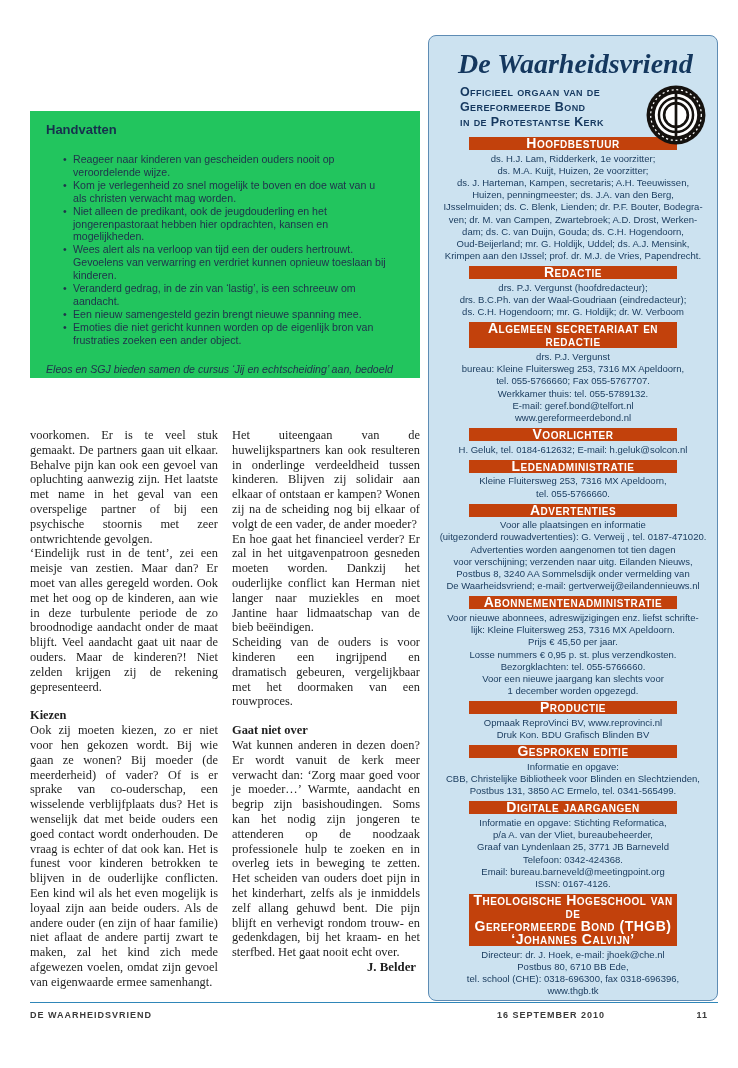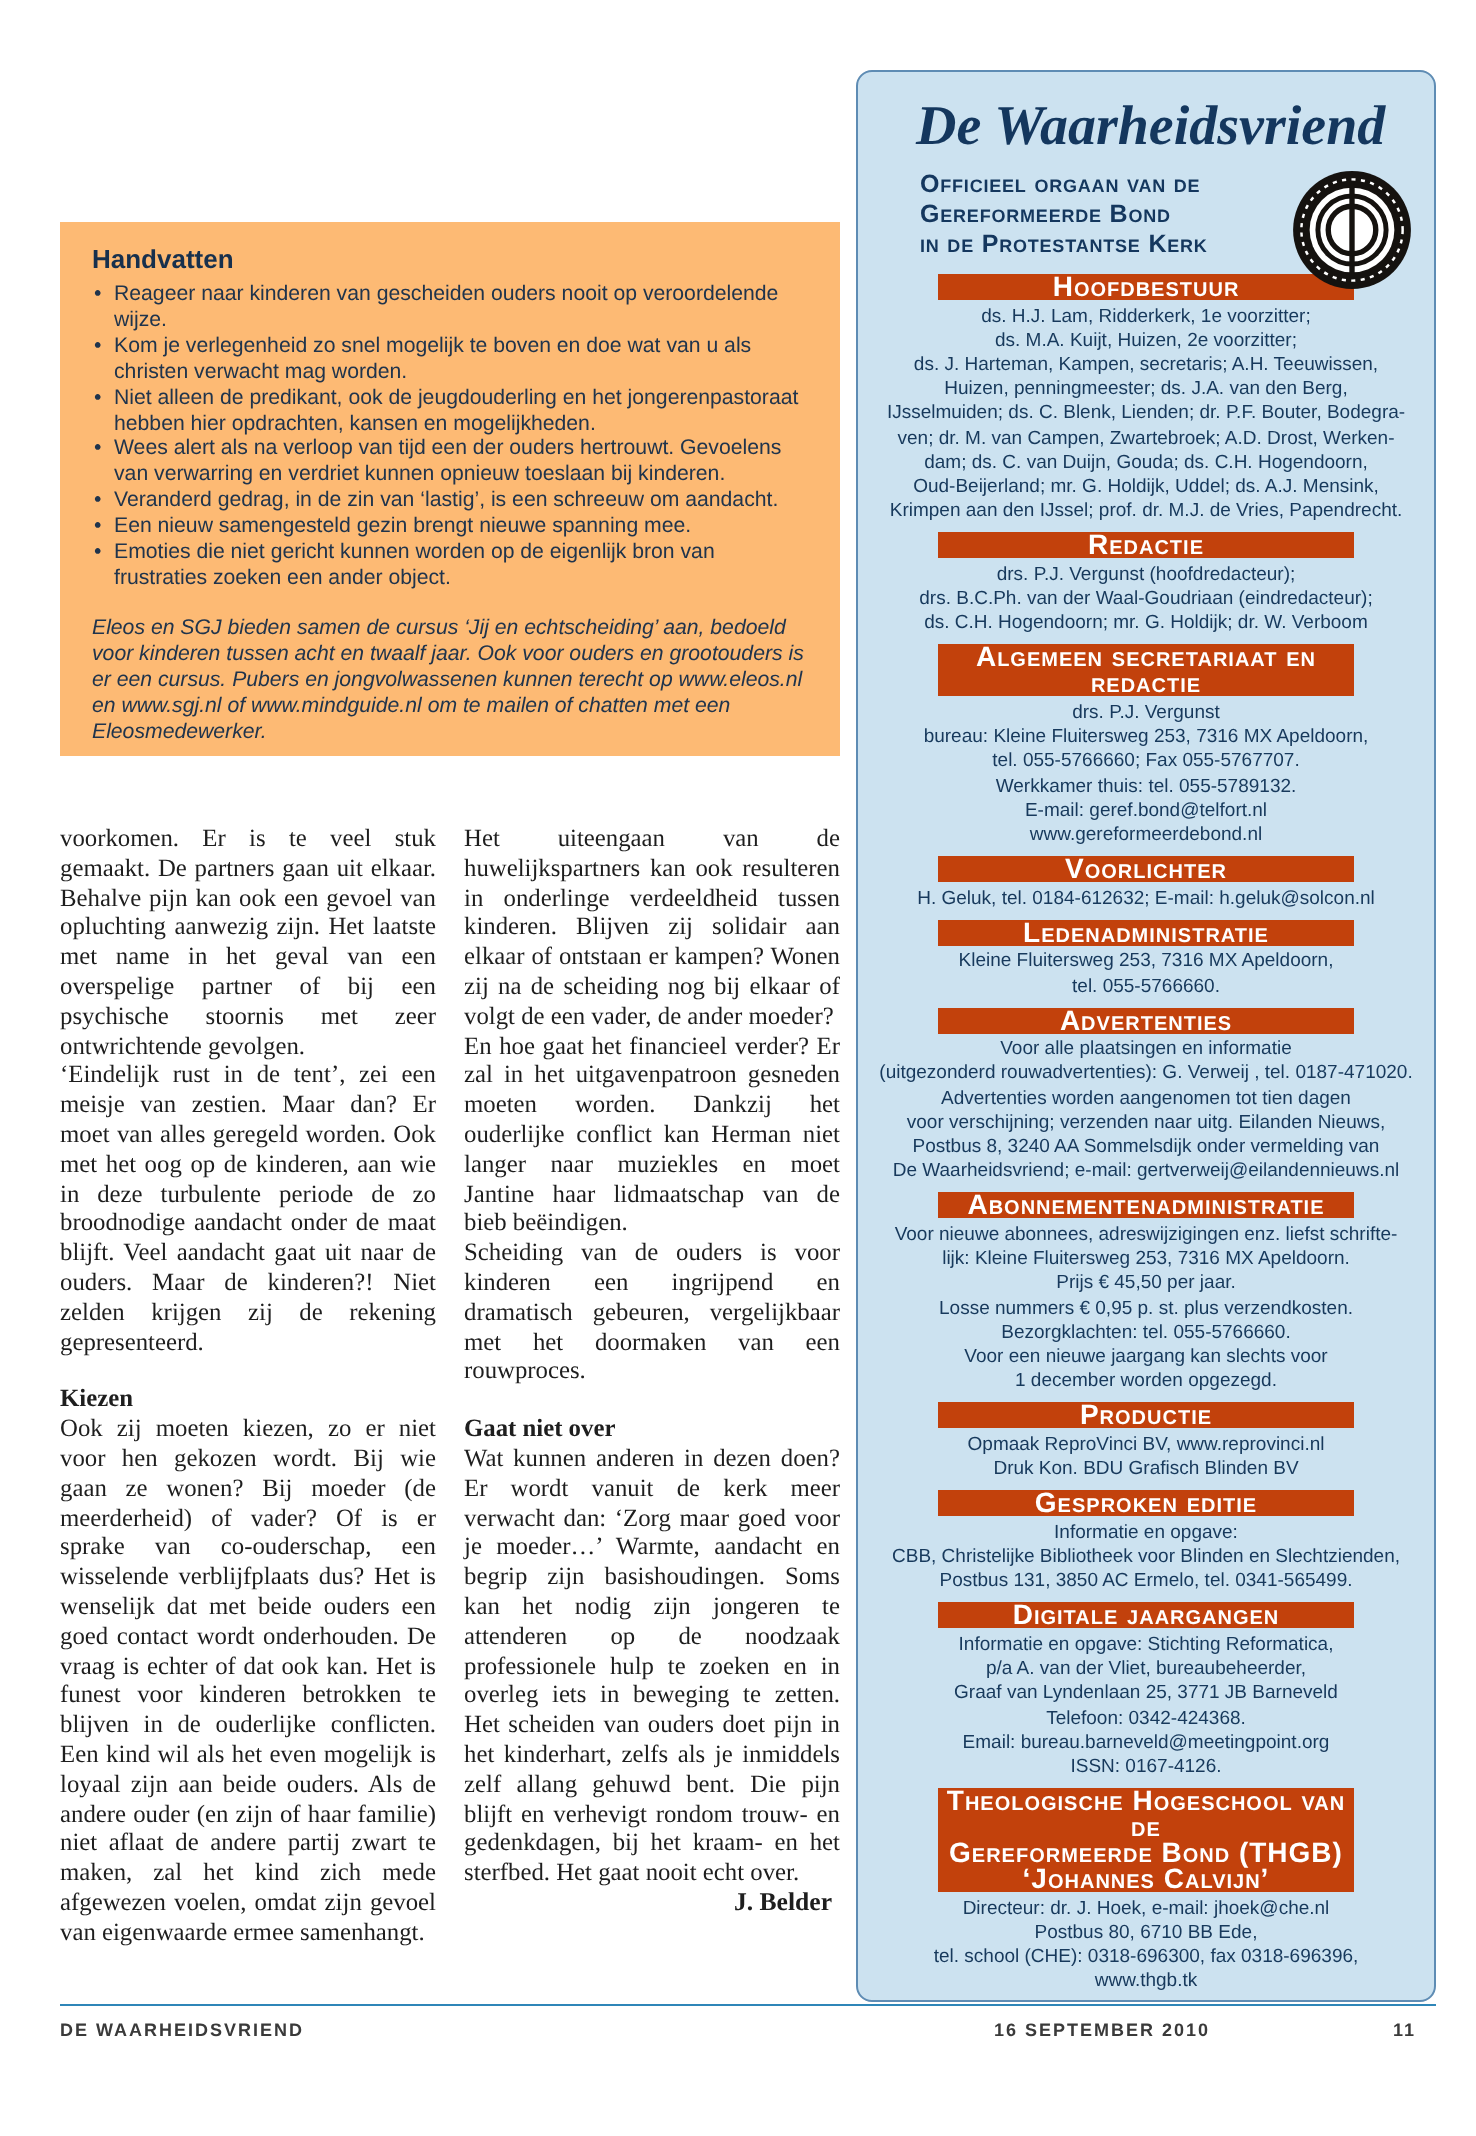--- a/index.html
+++ b/index.html
@@ -3,35 +3,35 @@
 <meta charset="utf-8">
 <style>
   html,body{margin:0;padding:0;}
   body{
     width:738px;height:1068px;position:relative;background:#ffffff;
     font-family:"Liberation Sans", sans-serif;
   }
   
   .handvatten-box{
     position:absolute;left:30px;top:111px;width:390px;height:267px;
-    background:#fdba74;box-sizing:border-box;padding:11px 16px;
+    background:#22c55e;box-sizing:border-box;padding:11px 16px;
     color:#20344c;overflow:hidden;
   }
   .handvatten-title{
     font-size:13px;font-weight:bold;margin:0 0 4px 0;color:#17304d;
   }
-  .handvatten-box ul{list-style:none;margin:0;padding:0;
+  .handvatten-box ul{list-style:none;margin:16px;padding:0;
     font-size:10.6px;line-height:12.9px;}
   .handvatten-box li{position:relative;padding-left:11px;}
   .handvatten-box li::before{content:"•";position:absolute;left:1px;top:0;}
   .handvatten-note{
     margin:12px 0 0 0;font-style:italic;font-size:10.6px;line-height:13px;
   }
   .cols{
-    position:absolute;left:30px;top:412px;width:390px;display:flex;gap:14px;
+    position:absolute;left:30px;top:428px;width:390px;display:flex;gap:14px;
     font-family:"Liberation Serif", serif;color:#1e1e1e;
   }
   .col{width:188px;font-size:12.4px;line-height:14.8px;text-align:justify;hyphens:auto;}
   .col p{margin:0;}
   .subhead{
     font-size:12.4px;line-height:14.8px;font-weight:bold;margin:14px 0 0 0;
   }
   .author{
     text-align:right;font-weight:bold;margin-top:2px;padding-right:4px;
     font-size:12.8px;

